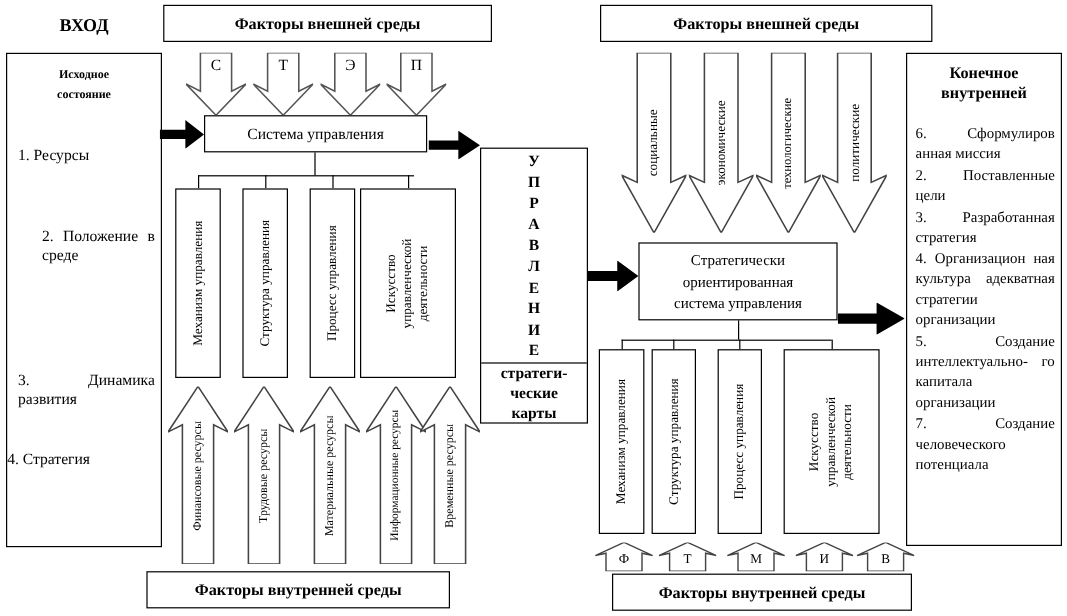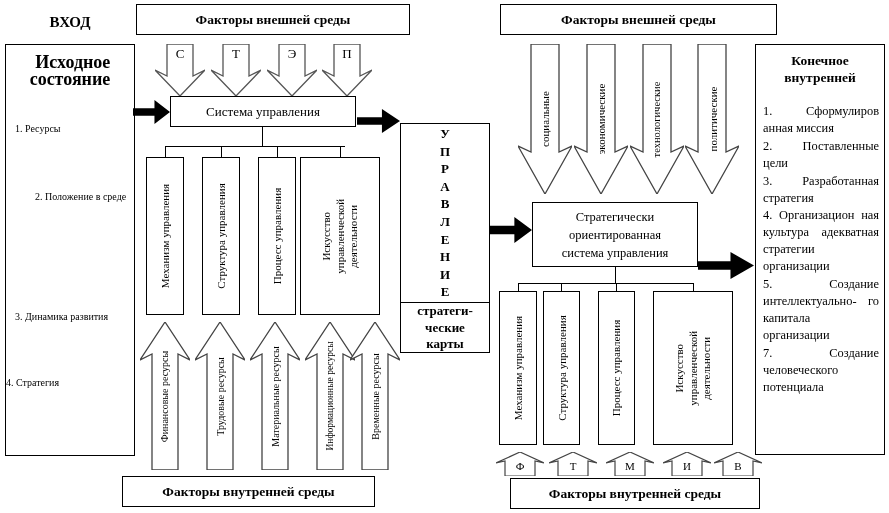--- a/index.html
+++ b/index.html
@@ -20,36 +20,36 @@
   .oarrow{position:absolute;}
   .oarrow svg{position:absolute;left:0;top:0;width:100%;height:100%;}
   .oarrow .lbl{position:absolute;left:0;right:0;text-align:center;}
   .rotwrap{position:absolute;inset:0;display:flex;align-items:center;justify-content:center;}
   .rot{transform:rotate(-90deg);white-space:nowrap;}
   .vbox{position:absolute;box-sizing:border-box;border:1px solid #000;background:#fff;
     display:flex;align-items:center;justify-content:center;font-size:11px;}
   .vbox .rot{white-space:nowrap;}
   .vbox .rotml{transform:rotate(-90deg);width:150px;text-align:center;line-height:13.5px;}
   .panel{position:absolute;box-sizing:border-box;border:1px solid #000;background:#fff;}
-  .itm{font-size:10px;line-height:15.5px;}
+  .itm{font-size:13px;line-height:15.5px;}
   .fitm{font-size:12.4px;line-height:16.9px;text-align:justify;margin:0 0 1px 0;}
   .letter{font-size:13px;}
 </style>
 </head>
 <body>
 
 <div id="canvas">
 
   <div class="abs center bold" style="left:15px;top:11px;width:110px;height:22px;font-size:15px;">ВХОД</div>
 
   <div class="box center bold" style="left:136px;top:4px;width:274px;height:31px;font-size:13.5px;">Факторы внешней среды</div>
   <div class="box center bold" style="left:500px;top:4px;width:277px;height:31px;font-size:13.5px;">Факторы внешней среды</div>
 
   <div class="panel" style="left:5px;top:44px;width:130px;height:412px;">
-    <div class="abs center bold pre" style="left:0;top:9px;width:100%;font-size:18px;line-height:17px;text-align:right;">Исходное
+    <div class="abs center bold pre" style="left:0;top:9px;width:100%;font-size:10px;line-height:17px;">Исходное
 состояние</div>
     <div class="abs itm justify" style="left:9px;right:5px;top:76px;">1.  Ресурсы</div>
     <div class="abs itm justify" style="left:9px;right:5px;top:144px;margin-left:20px;">2.  Положение в среде</div>
     <div class="abs itm justify" style="left:9px;right:5px;top:228px;margin-top:36px;">3.  Динамика развития</div>
     <div class="abs itm justify" style="left:0;right:5px;top:330px;">4.  Стратегия</div>
   </div>
 
   <div class="oarrow" style="left:155px;top:44px;width:50px;height:52px;">
     <svg viewBox="0 0 50 52">
         <path d="M12 0 H38 V32 L50 26 L25 52 L0 26 L12 32 Z" fill="#fff" stroke="#555" stroke-width="1.3"></path>
@@ -248,21 +248,21 @@
       </svg>
     <span class="lbl" style="top:8px;font-size:11px;">В</span>
   </div>
 
   <div class="box center bold" style="left:510px;top:478px;width:250px;height:31px;font-size:13.5px;">Факторы внутренней среды</div>
 
   <div class="panel" style="left:755px;top:44px;width:130px;height:411px;">
     <div class="abs center bold pre" style="left:0;top:7px;width:100%;font-size:13.5px;line-height:17px;">Конечное
 внутренней</div>
     <div class="abs" style="left:7px;right:5px;top:58px;">
-      <p class="fitm">1.  Сформулиров анная миссия</p>
+      <p class="fitm">6.  Сформулиров анная миссия</p>
       <p class="fitm">2.  Поставленные цели</p>
       <p class="fitm">3.  Разработанная стратегия</p>
       <p class="fitm">4.  Организацион ная культура адекватная стратегии организации</p>
       <p class="fitm">5.  Создание интеллектуально- го капитала организации</p>
       <p class="fitm">7.  Создание человеческого потенциала</p>
     </div>
   </div>
 
 </div>
 

